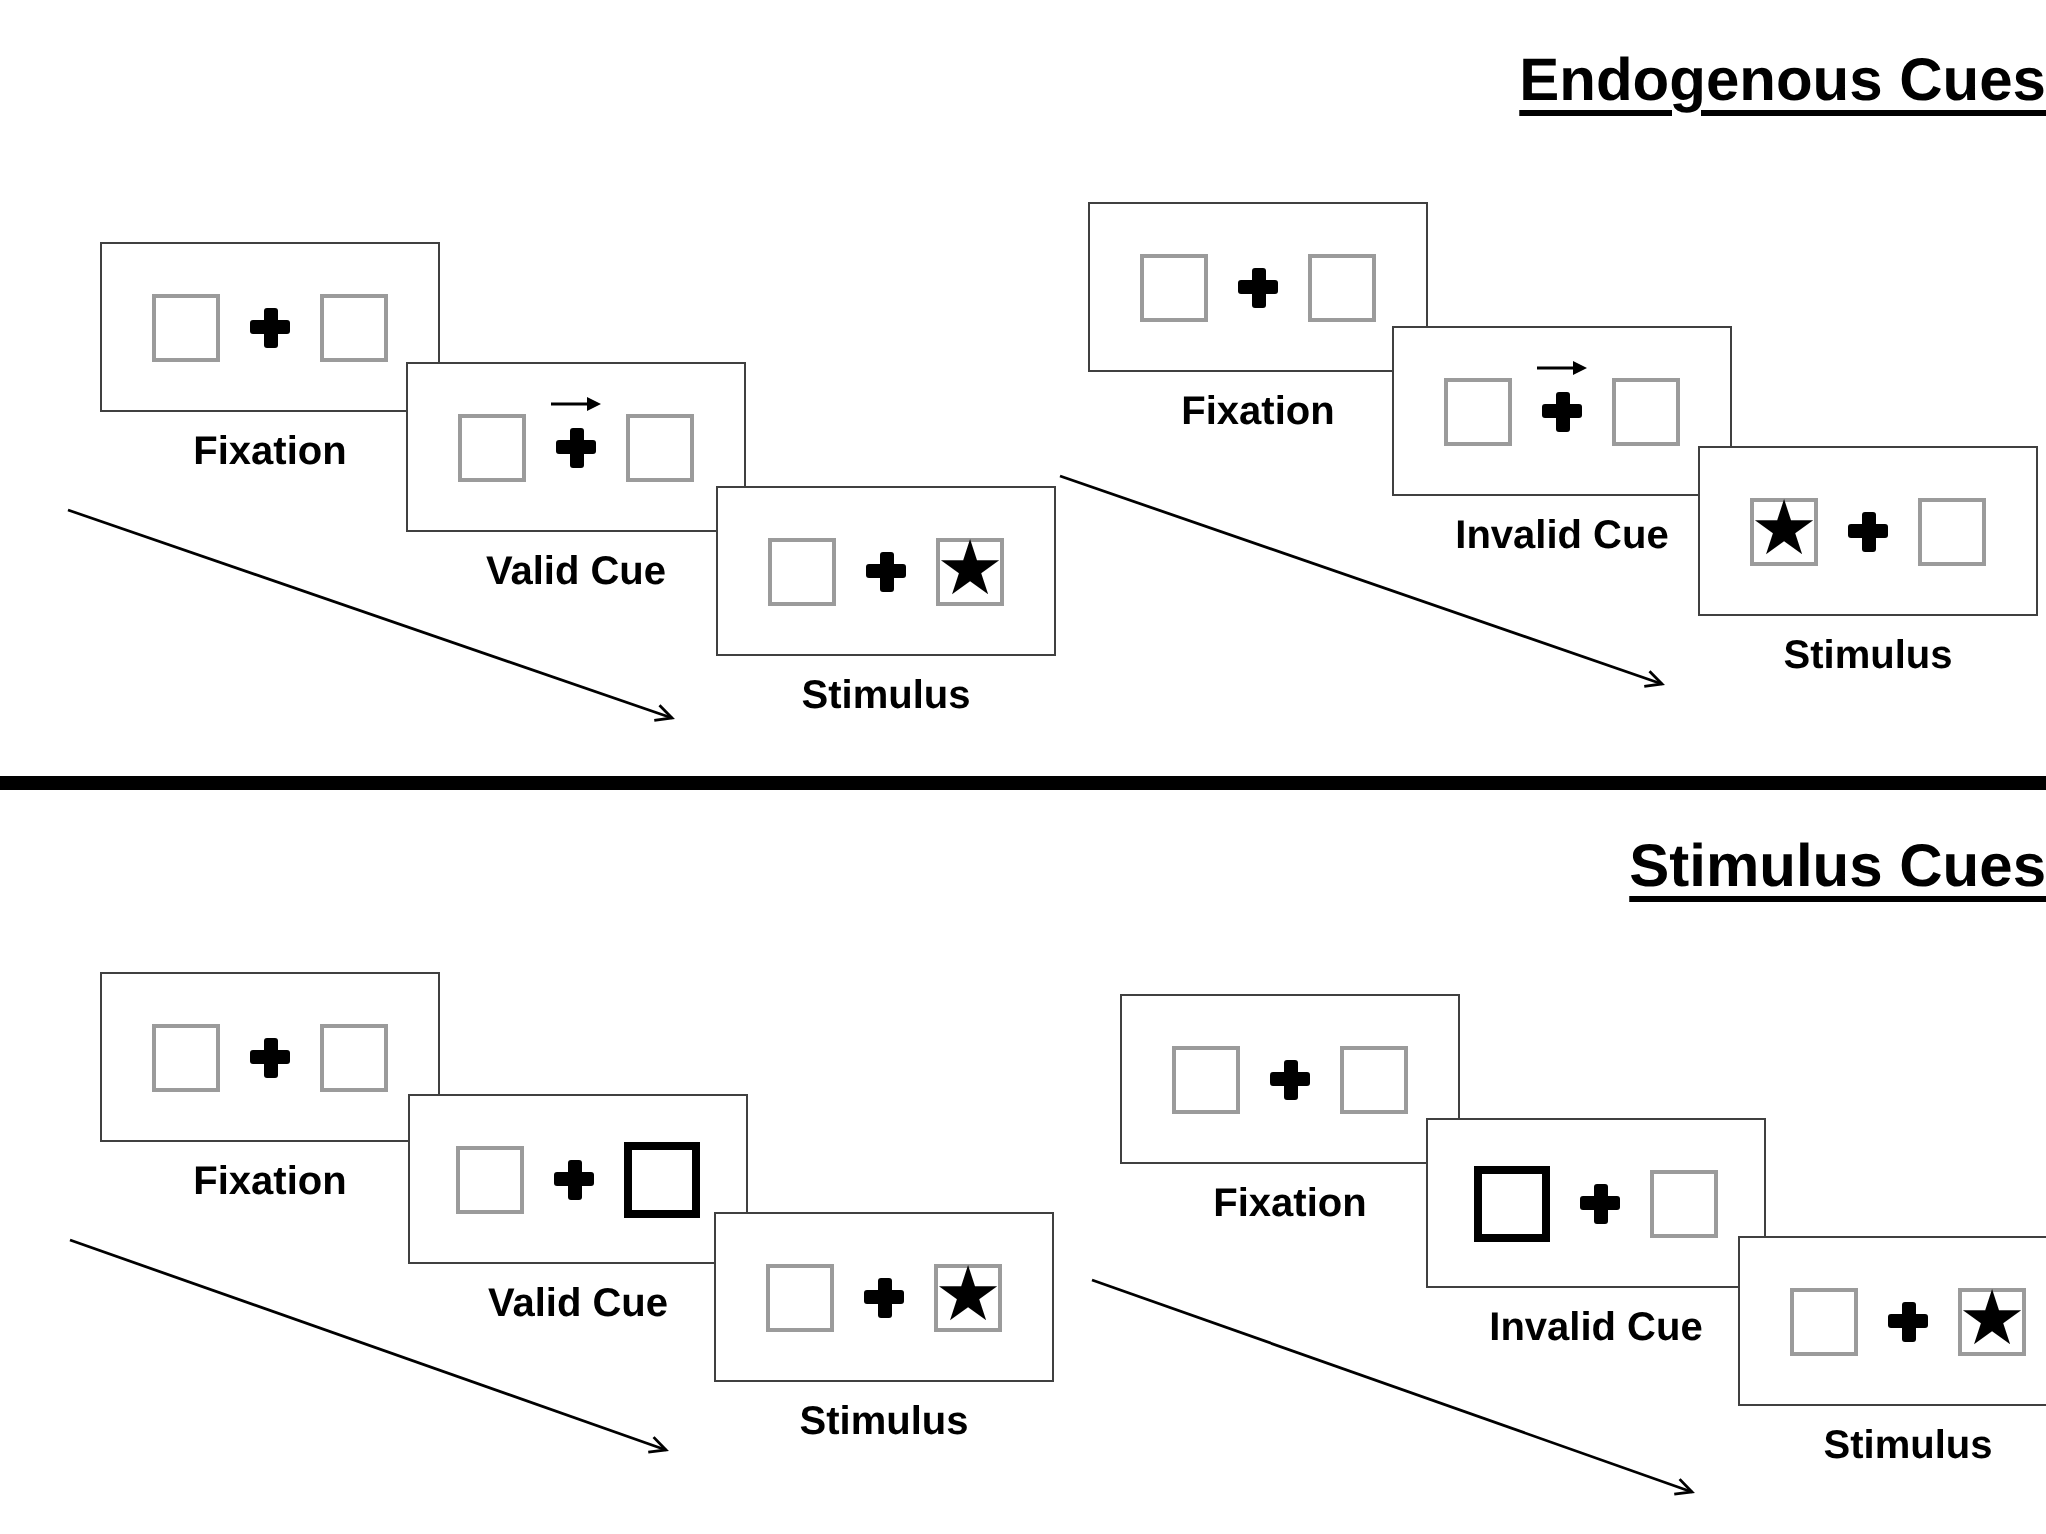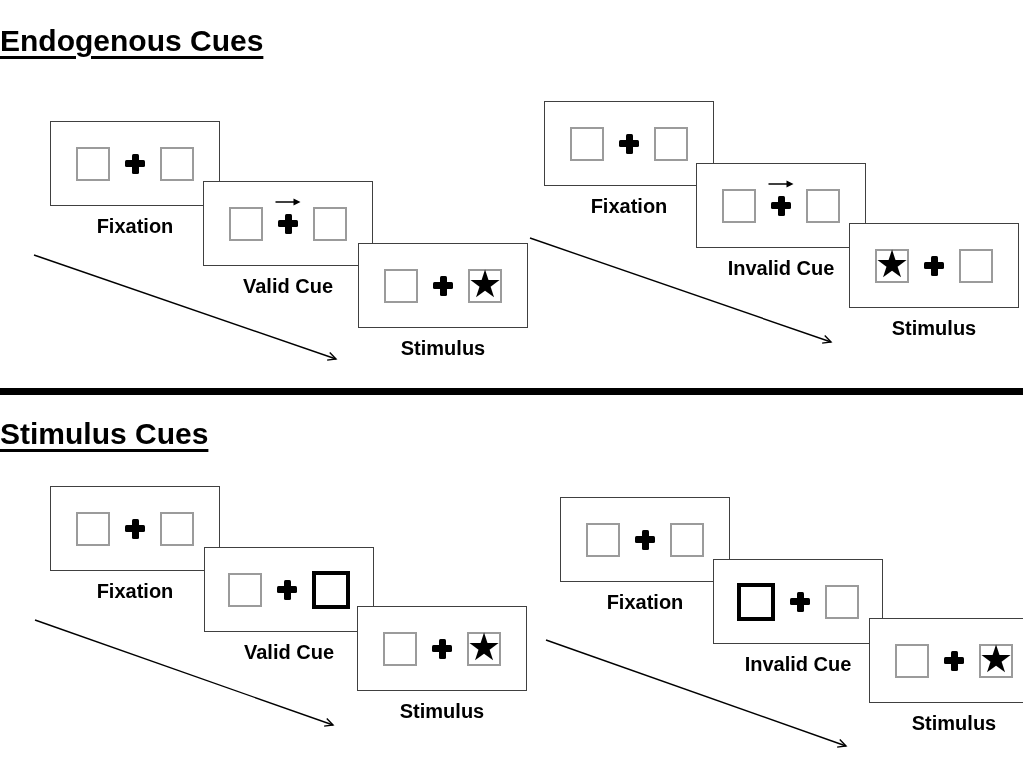--- a/index.html
+++ b/index.html
@@ -2,21 +2,21 @@
 <html><head>
 <meta charset="utf-8">
 <style>
   html,body{margin:0;padding:0;}
   body{
     width:1023px;height:767px;position:relative;background:#ffffff;
     font-family:"Liberation Sans","DejaVu Sans",sans-serif;color:#000;
     overflow:hidden;
   }
   .section-title{
-    position:absolute;left:0;width:1023px;text-align:left;
+    position:absolute;left:0;width:1023px;text-align:right;
     font-size:30px;font-weight:bold;line-height:34px;
   }
   .section-title span{
     text-decoration:underline;
     text-decoration-thickness:3px;
     text-underline-offset:5px;
   }
   .divider{
     position:absolute;left:0;top:388px;width:1023px;height:7px;background:#000;
   }

